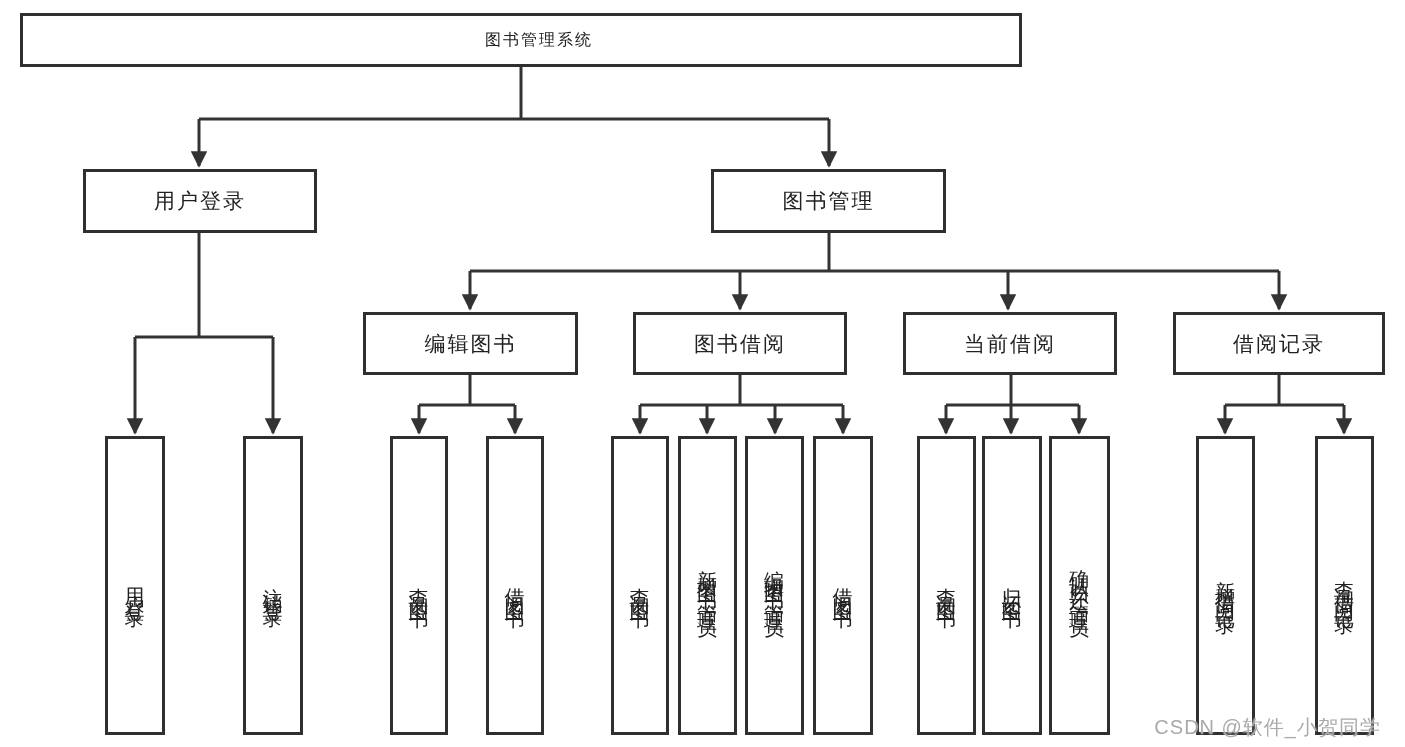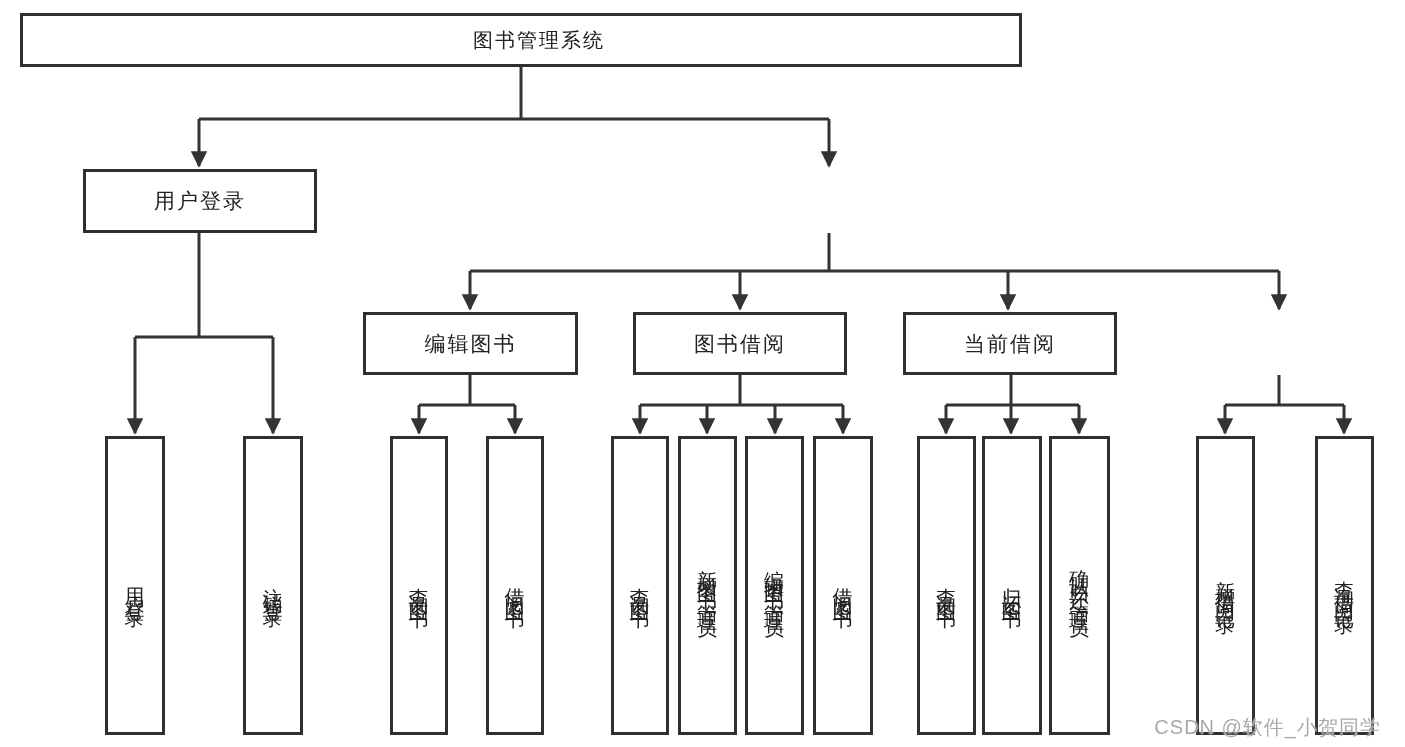--- a/index.html
+++ b/index.html
@@ -33,21 +33,21 @@
     z-index: 2;
   }
   .node .label {
     white-space: nowrap;
   }
   .h-node .label {
     font-size: 21px;
     letter-spacing: 2px;
   }
   .root-node .label {
-    font-size: 20px;
+    font-size: 16px;
     letter-spacing: 2px;
     margin-left: 36px;
   }
   .leaf-node .label {
     writing-mode: vertical-rl;
     text-orientation: mixed;
     font-size: 20px;
     letter-spacing: 7px;
     line-height: 1;
     white-space: normal;
@@ -119,29 +119,35 @@
     </g>
   </svg>
 
   <div class="node root-node" style="left:20px; top:13px; width:1002px; height:54px;">
     <span class="label">图书管理系统</span>
   </div>
 
   <div class="node h-node" style="left:83px; top:169px; width:234px; height:64px;">
     <span class="label">用户登录</span>
   </div>
+  <div class="node h-node" style="left:711px; top:169px; width:235px; height:64px;">
+    <span class="label">图书管理</span>
+  </div>
 
   <div class="node h-node" style="left:363px; top:312px; width:215px; height:63px;">
     <span class="label">编辑图书</span>
   </div>
   <div class="node h-node" style="left:633px; top:312px; width:214px; height:63px;">
     <span class="label">图书借阅</span>
   </div>
   <div class="node h-node" style="left:903px; top:312px; width:214px; height:63px;">
     <span class="label">当前借阅</span>
+  </div>
+  <div class="node h-node" style="left:1173px; top:312px; width:212px; height:63px;">
+    <span class="label">借阅记录</span>
   </div>
 
   <div class="node leaf-node" style="left:105px; top:436px; width:60px; height:299px;">
     <span class="label">用户登录</span>
   </div>
   <div class="node leaf-node" style="left:243px; top:436px; width:60px; height:299px;">
     <span class="label">注销登录</span>
   </div>
 
   <div class="node leaf-node" style="left:390px; top:436px; width:58px; height:299px;">

